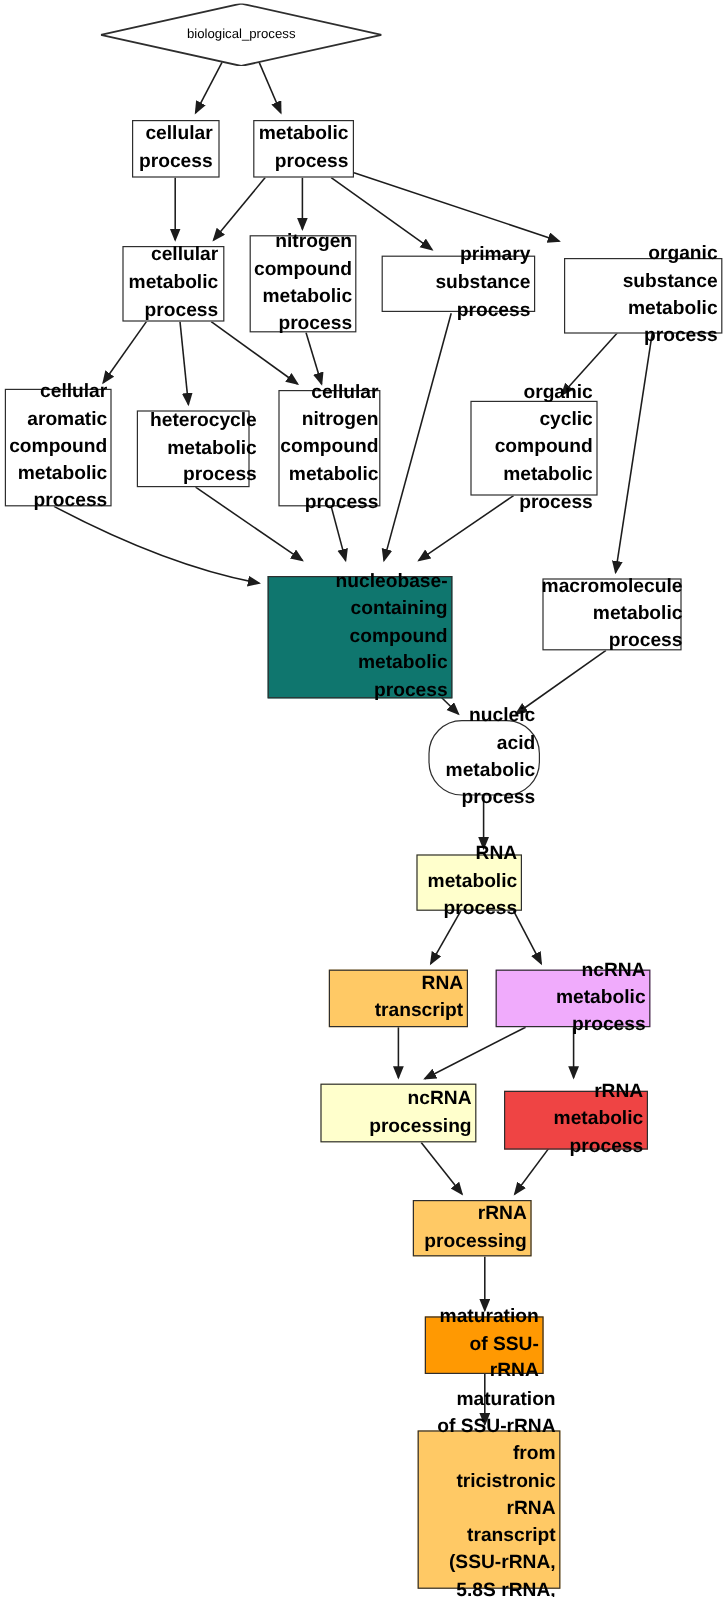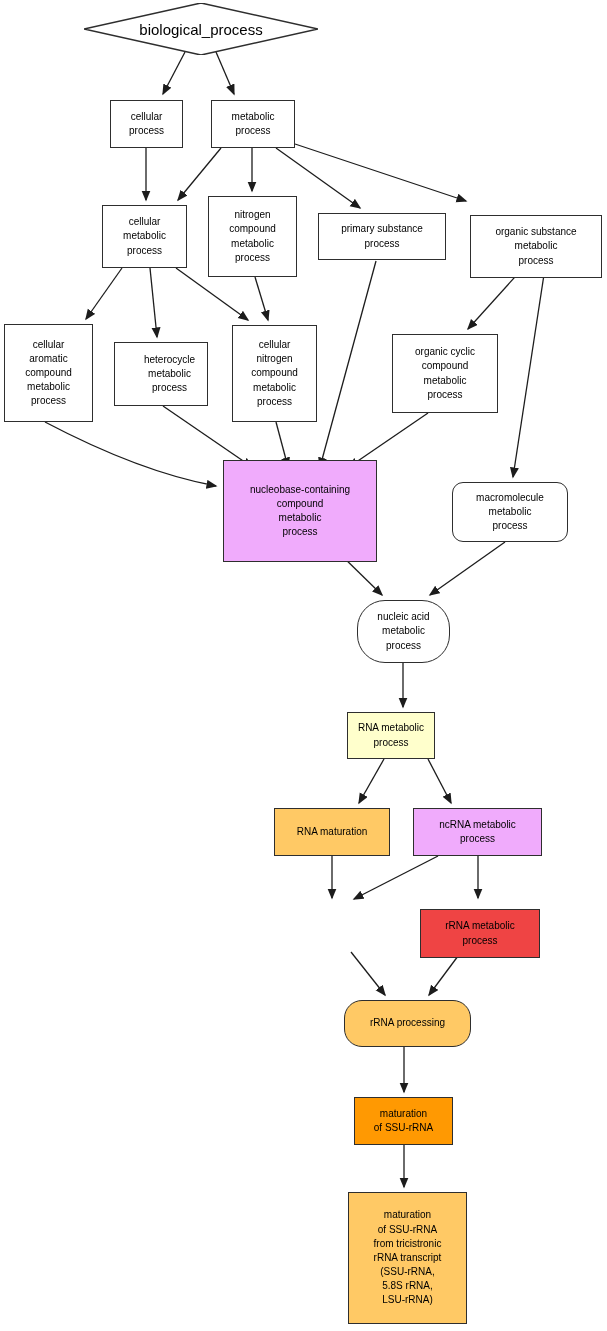--- a/index.html
+++ b/index.html
@@ -8,33 +8,34 @@
     width:607px;height:1331px;
     background:#ffffff;
     font-family:"Liberation Sans", sans-serif;
     overflow:hidden;
   }
   #edges{position:absolute;left:0;top:0;z-index:1;}
   #edges line, #edges path.edge{stroke:#1c1c1c;stroke-width:1.3;fill:none;}
   .node{
     position:absolute;z-index:2;
     display:flex;align-items:center;justify-content:center;
-    text-align:center;
+    text-align:right;
     border:1.5px solid #2e2e2e;
     background:#ffffff;
-    font-size:10px;line-height:1.42;color:#000000;
+    font-size:16px;line-height:1.42;color:#000000;
     white-space:pre-line;
     box-sizing:border-box;
     padding:2px 3px;
     cursor:pointer;
+    font-weight:bold;
   }
   .diamond-node{
     position:absolute;z-index:2;
     display:flex;align-items:center;justify-content:center;
-    text-align:center;font-size:15px;color:#000;cursor:pointer;
+    text-align:center;font-size:11px;color:#000;cursor:pointer;
   }
   .diamond-node svg{position:absolute;left:0;top:0;}
   .diamond-node .lbl{position:relative;z-index:3;}
 </style>
 </head>
 <body>
 
 <div id="canvas">
 
   <svg id="edges" width="607" height="1331" viewBox="0 0 607 1331">
@@ -118,46 +119,47 @@
 nitrogen
 compound
 metabolic
 process</div>
 
   <div class="node" style="left: 392px; top: 334px; width: 106px; height: 79px; background-color: rgb(255, 255, 255);">organic cyclic
 compound
 metabolic
 process</div>
 
-  <div class="node" style="left: 223px; top: 460px; width: 154px; height: 102px; background-color: #f0abfc;">nucleobase-containing
+  <div class="node" style="left: 223px; top: 480px; width: 154px; height: 102px; background-color: #0f766e;">nucleobase-containing
 compound
 metabolic
 process</div>
 
-  <div class="node" style="left: 452px; top: 482px; width: 116px; height: 60px; background-color: rgb(255, 255, 255); border-radius: 11px;">macromolecule
+  <div class="node" style="left: 452px; top: 482px; width: 116px; height: 60px; background-color: rgb(255, 255, 255);">macromolecule
 metabolic
 process</div>
 
   <div class="node" style="left: 357px; top: 600px; width: 93px; height: 63px; background-color: rgb(255, 255, 255); border-radius: 28px;">nucleic acid
 metabolic
 process</div>
 
   <div class="node" style="left: 347px; top: 712px; width: 88px; height: 47px; background-color: rgb(255, 255, 204);">RNA metabolic
 process</div>
 
-  <div class="node" style="left: 274px; top: 808px; width: 116px; height: 48px; background-color: rgb(255, 201, 101);">RNA maturation</div>
+  <div class="node" style="left: 274px; top: 808px; width: 116px; height: 48px; background-color: rgb(255, 201, 101);">RNA transcript</div>
 
   <div class="node" style="left: 413px; top: 808px; width: 129px; height: 48px; background-color: #f0abfc;">ncRNA metabolic
 process</div>
 
+  <div class="node" style="left: 267px; top: 903px; width: 130px; height: 49px; background-color: rgb(255, 255, 204);">ncRNA processing</div>
 
   <div class="node" style="left: 420px; top: 909px; width: 120px; height: 49px; background-color: #ef4444;">rRNA metabolic
 process</div>
 
-  <div class="node" style="left: 344px; top: 1000px; width: 127px; height: 47px; background-color: rgb(255, 201, 101); border-radius: 18px;">rRNA processing</div>
+  <div class="node" style="left: 344px; top: 1000px; width: 99px; height: 47px; background-color: rgb(255, 201, 101);">rRNA processing</div>
 
   <div class="node" style="left: 354px; top: 1097px; width: 99px; height: 48px; background-color: rgb(255, 153, 2);">maturation
 of SSU-rRNA</div>
 
   <div class="node" style="left: 348px; top: 1192px; width: 119px; height: 132px; background-color: rgb(255, 201, 101);">maturation
 of SSU-rRNA
 from tricistronic
 rRNA transcript
 (SSU-rRNA,
 5.8S rRNA,

